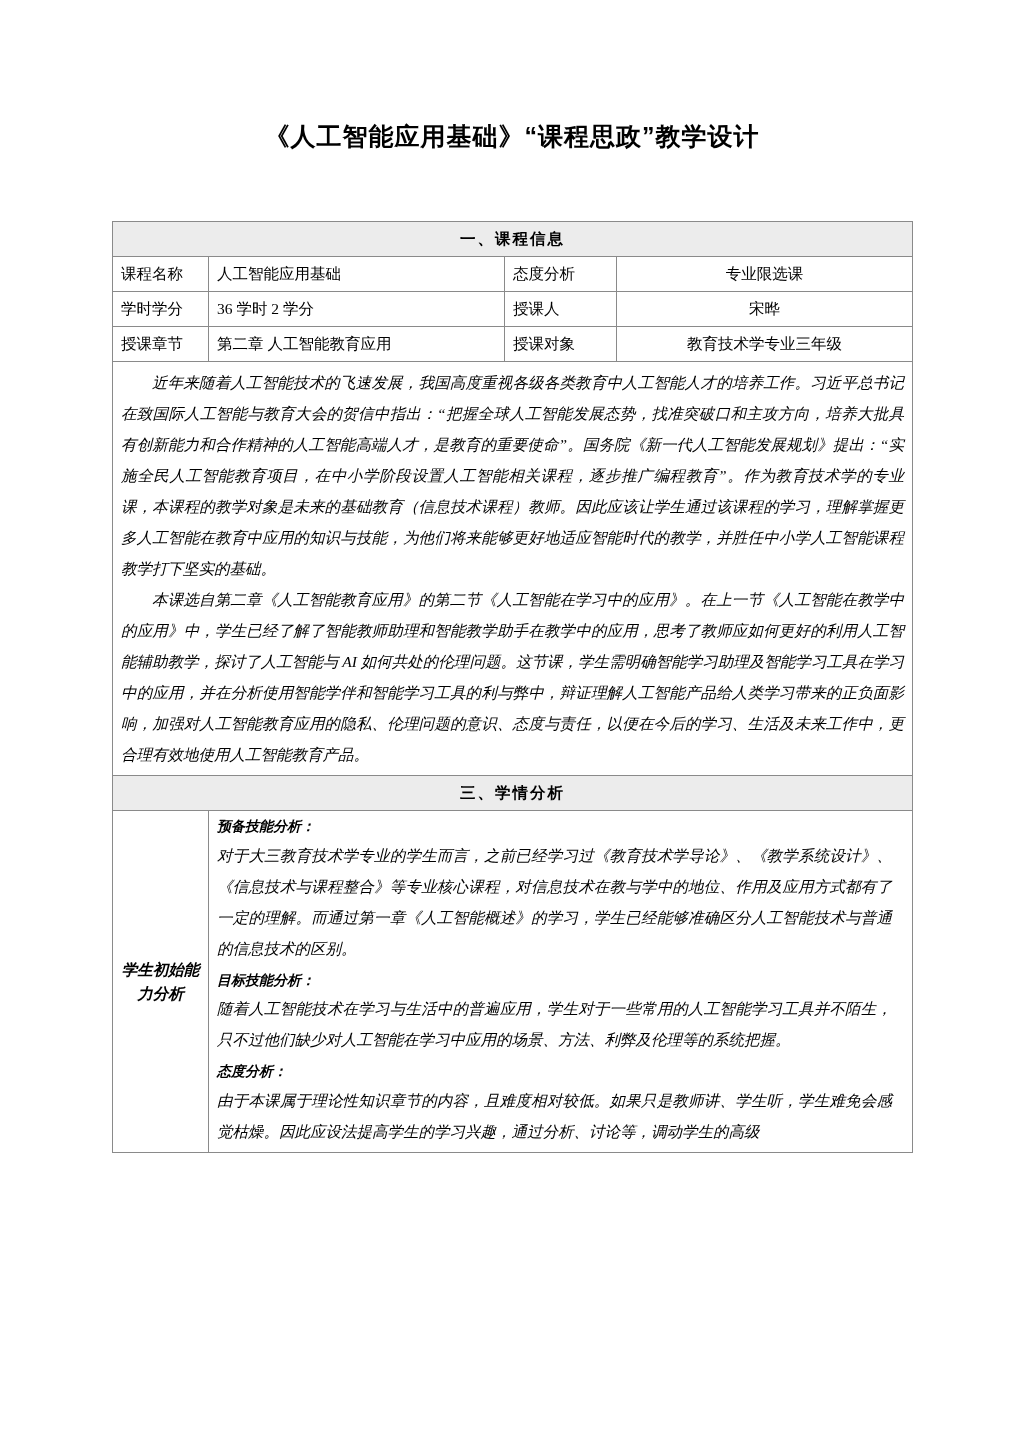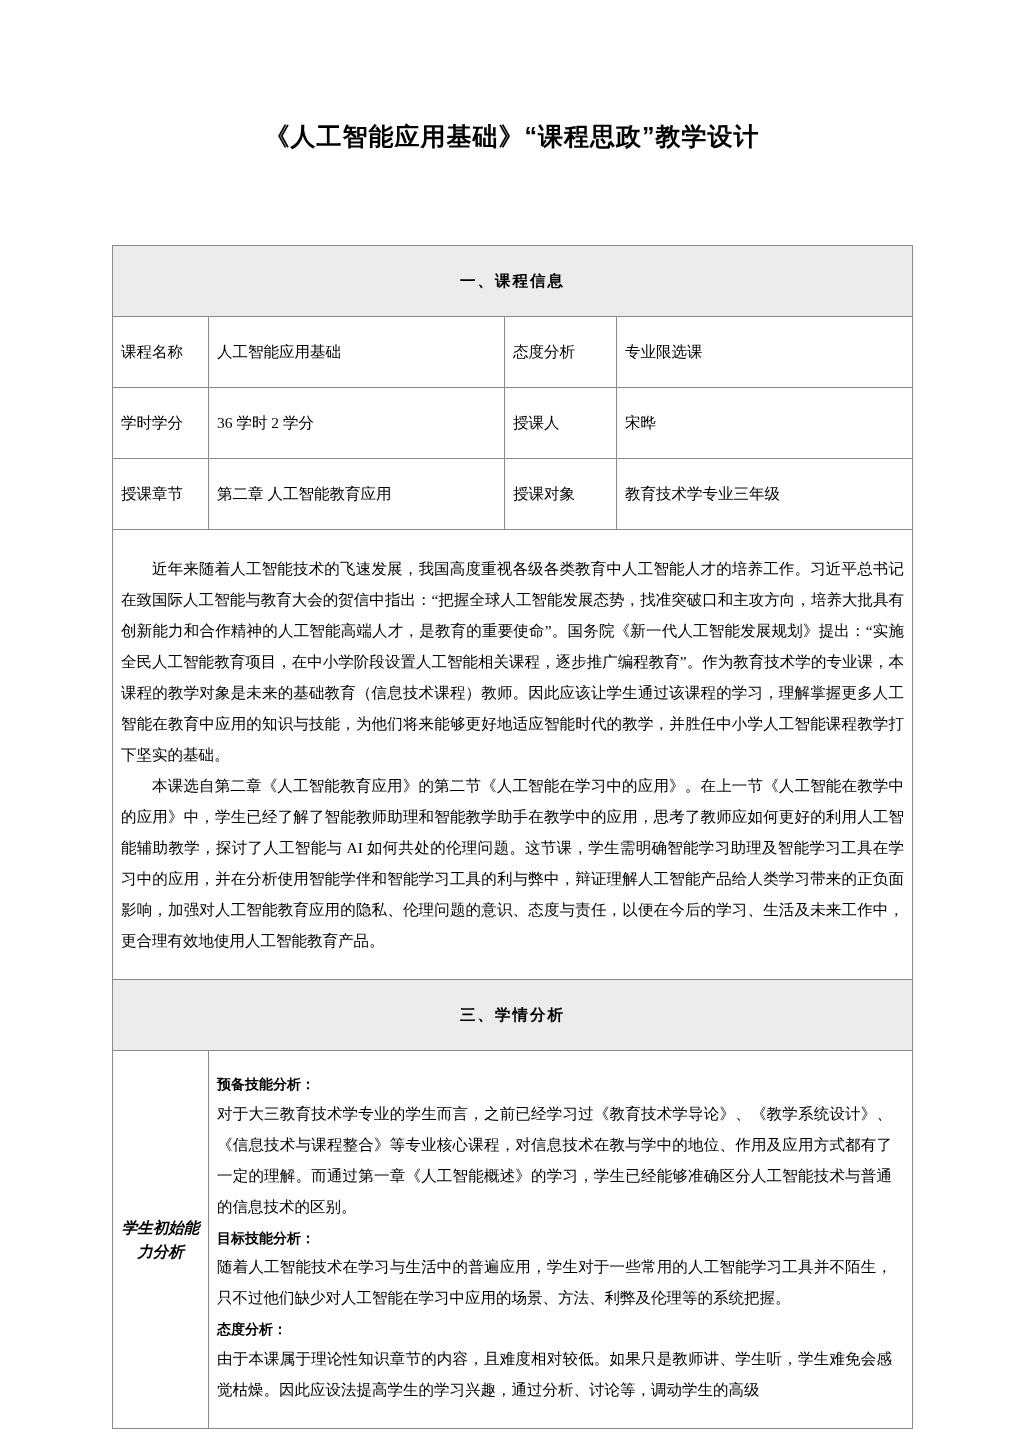--- a/index.html
+++ b/index.html
@@ -17,32 +17,32 @@
     min-height: 1448px;
     box-sizing: border-box;
     padding: 120px 112px 40px 112px;
     position: relative;
   }
   .doc-title {
     text-align: center;
     font-size: 25px;
     font-weight: bold;
     letter-spacing: 1px;
-    margin: 0 0 92px 0;
+    margin: 0 0 68px 0;
     font-family: "Liberation Sans", "DejaVu Sans", sans-serif;
   }
   table.main {
     width: 100%;
     border-collapse: collapse;
     table-layout: fixed;
   }
   table.main td {
     border: 1px solid #8a8a8a;
     vertical-align: middle;
-    padding: 23px 8px;
+    padding: 5px 8px;
     font-size: 15.5px;
     line-height: 1.55;
   }
   .section-head {
     background: #ececec;
     text-align: center;
     font-weight: bold;
     font-size: 16.5px;
     font-family: "Liberation Sans", "DejaVu Sans", sans-serif;
     letter-spacing: 2px;
@@ -51,31 +51,32 @@
     font-weight: normal;
     font-family: "Liberation Sans", "DejaVu Sans", sans-serif;
     font-size: 16px;
     width: 96px;
   }
   .val-left {
     text-align: left;
     padding-left: 22px;
   }
   .val-center {
-    text-align: left;
+    text-align: center;
   }
   .para {
     margin: 0;
     text-indent: 2em;
     text-align: justify;
     font-size: 15.5px;
     line-height: 2.0;
   }
   .cell-pad {
     padding: 8px 12px 10px 12px;
+    font-style: italic;
   }
   .sub-lbl {
     text-align: center;
     font-weight: bold;
     font-family: "Liberation Sans", "DejaVu Sans", sans-serif;
     font-size: 16.5px;
     width: 84px;
     line-height: 2.1;
     font-style: italic;
   }

